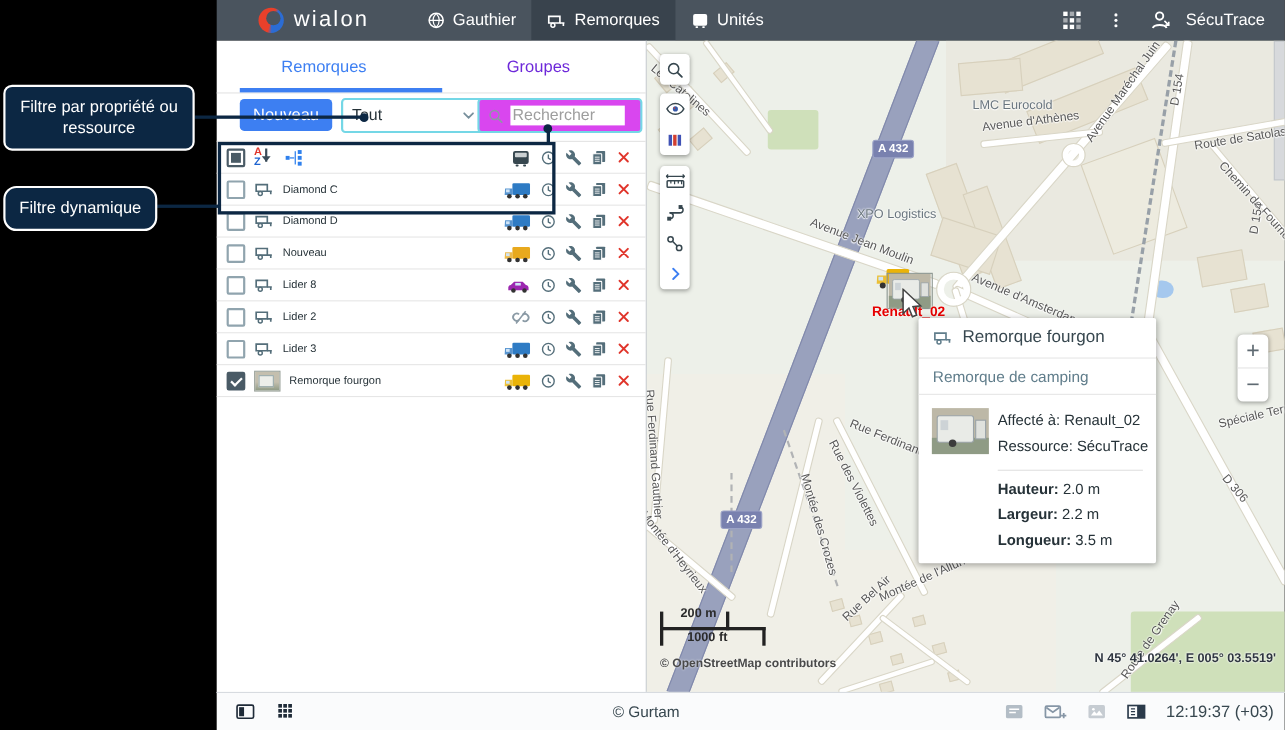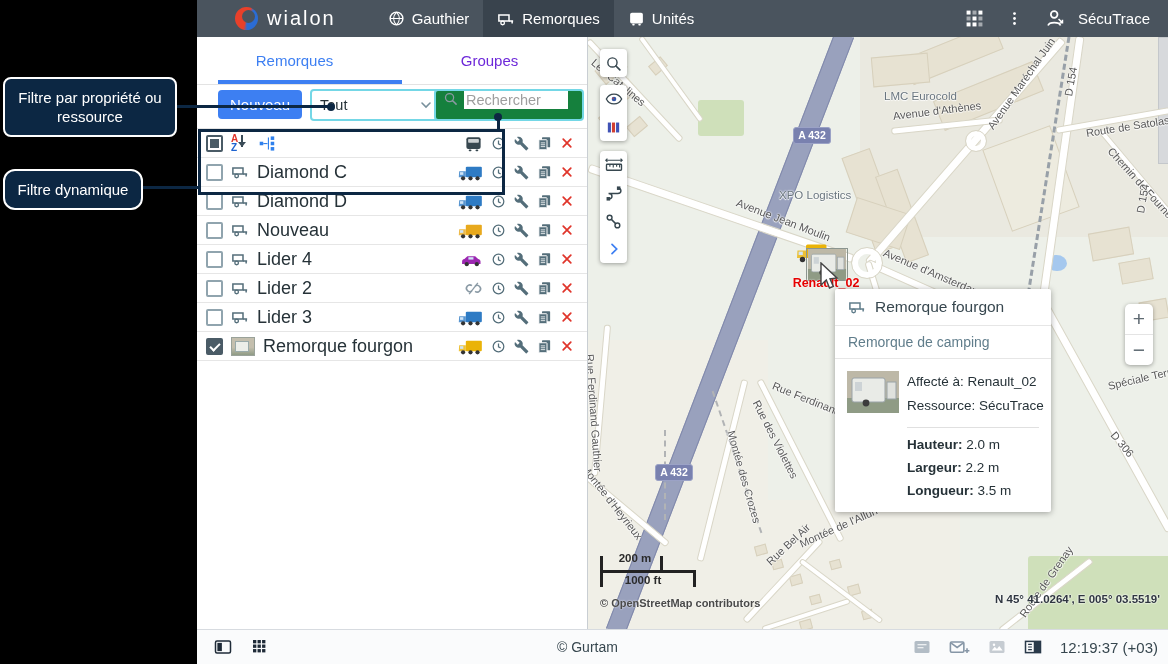--- a/index.html
+++ b/index.html
@@ -39,26 +39,26 @@
   .tab{flex:1;display:flex;align-items:center;justify-content:center;font-size:15px;color:#6d28d9;cursor:pointer;}
   .tab.active{color:#3d7ff2;}
   .tab-underline{position:absolute;left:21px;bottom:0;width:184px;height:4px;background:#3d7ff2;}
   .controls{position:relative;height:43px;border-bottom:1px solid #e3e3e3;}
   .btn-new{position:absolute;left:21px;top:5px;width:84px;height:29px;background:#3d7ff2;color:#fff;
            border:none;border-radius:4px;font-size:15px;font-family:inherit;cursor:pointer;}
   .dd{position:absolute;left:113px;top:4px;width:114px;height:28px;border:2px solid #74d7e6;border-radius:4px;
       display:flex;align-items:center;padding:0 8px;font-size:14.5px;color:#263238;background:#fff;cursor:pointer;}
   .dd .chev{margin-left:auto;}
   .search{position:absolute;left:237px;top:4px;width:132px;height:28px;border:2px solid #74d7e6;border-radius:4px;
-          display:flex;align-items:flex-start;padding:0 7px;gap:6px;background:#15803d;}
+          display:flex;align-items:center;padding:0 7px;gap:6px;background:#d946ef;}
   .search input{border:none;outline:none;width:100px;font-size:14.5px;font-family:inherit;color:#263238;}
   .search input::placeholder{color:#9e9e9e;}
 
   .trow{display:flex;align-items:center;height:28px;border-bottom:1px solid #e6e6e6;padding:0 13px 0 9px;gap:8px;}
-  .trow .name{flex:1;font-size:18px;color:#263238;white-space:nowrap;overflow:hidden;}
+  .trow .name{flex:1;font-size:10px;color:#263238;white-space:nowrap;overflow:hidden;}
   .cb{width:13px;height:13px;border:2px solid #90a4ae;border-radius:2px;box-sizing:content-box;position:relative;flex:none;cursor:pointer;}
   .cb.ind{border-color:#4a5b66;}
   .cb.ind::after{content:"";position:absolute;inset:2px;background:#4a5b66;}
   .cb.on{background:#4a5b66;border-color:#4a5b66;}
   .cb.on::after{content:"";position:absolute;left:2px;top:3px;width:8px;height:4px;
                 border-left:2px solid #fff;border-bottom:2px solid #fff;transform:rotate(-45deg);}
   .act{color:#546e7a;flex:none;cursor:pointer;}
   .del{color:#e0352b;}
   .az{position:relative;width:20px;height:18px;flex:none;font-weight:700;font-size:10px;line-height:9px;cursor:pointer;}
   .az .a{position:absolute;left:0;top:0;color:#e0352b;}
@@ -455,21 +455,21 @@
         </svg>
       <svg class="ic act del" width="14" height="14">
           <use href="#i-x"></use>
         </svg>
     </div>
     <div class="trow">
       <span class="cb"></span>
       <svg class="ic" width="18" height="18" style="color:#546e7a">
           <use href="#i-trailer"></use>
         </svg>
-      <span class="name">Lider 4</span>
+      <span class="name">Lider 8</span>
       <svg class="ic" width="23" height="18" style="color:#9c27b0">
           <use href="#i-car"></use>
         </svg>
       <svg class="ic act" width="15" height="15">
           <use href="#i-clock"></use>
         </svg>
       <svg class="ic act" width="15" height="15">
           <use href="#i-wrench"></use>
         </svg>
       <svg class="ic act" width="15" height="15">

